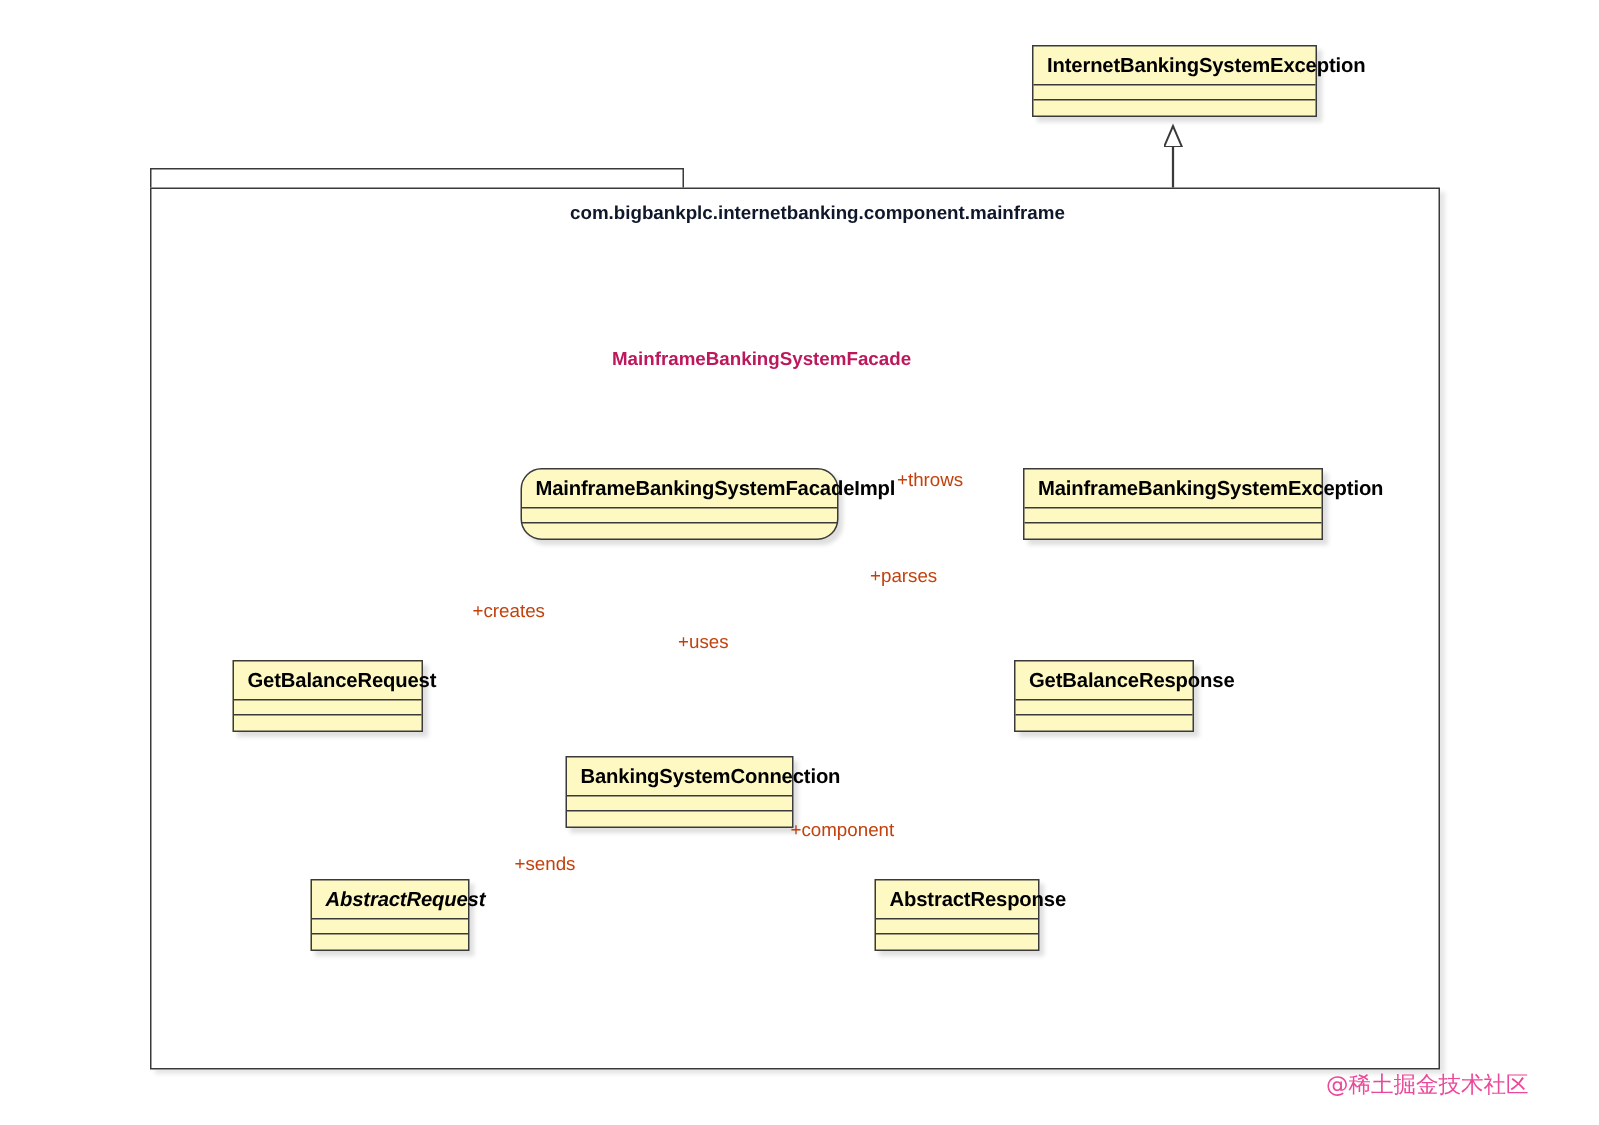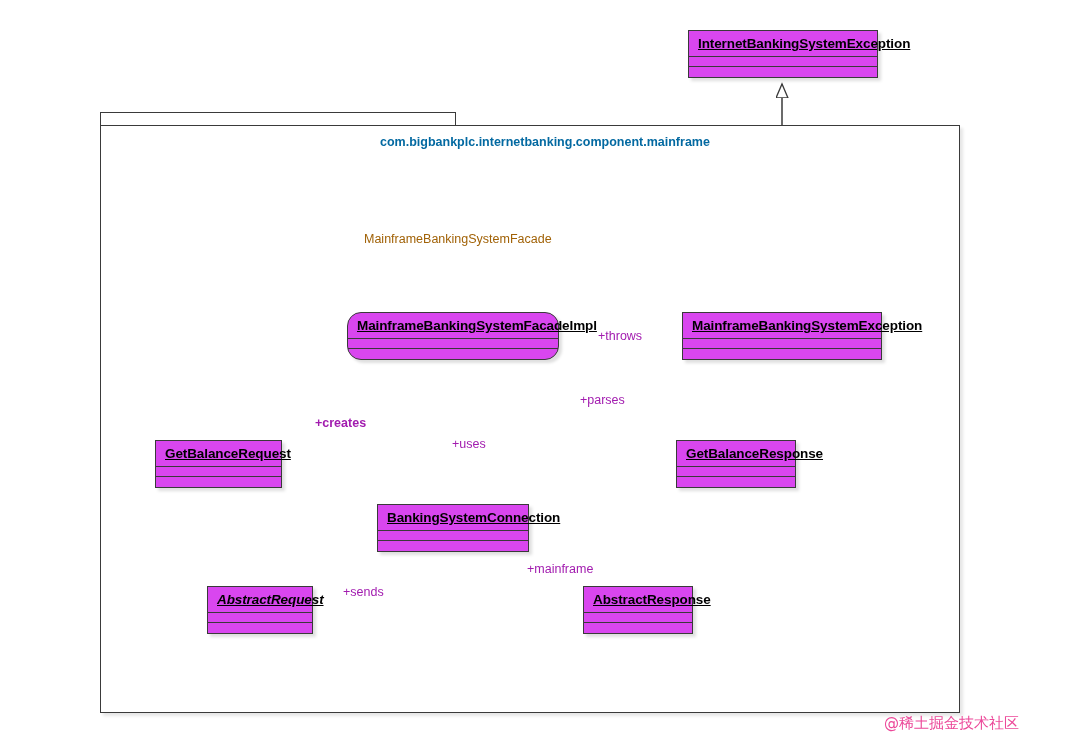--- a/index.html
+++ b/index.html
@@ -21,25 +21,24 @@
     position: absolute;
     left: 0;
     top: 0;
     width: 1066px;
     height: 750px;
   }
   
   .uml-class {
     position: absolute;
     box-sizing: border-box;
-    background: #d946ef;
+    background: #fef9c3;
     border: 1.4px solid #3a3a3a;
     box-shadow: 3px 3px 3px rgba(0,0,0,0.13);
     z-index: 5;
-    text-decoration: underline;
   }
   .uml-name {
     box-sizing: border-box;
     height: 26px;
     line-height: 25px;
     text-align: center;
     font-weight: bold;
     font-size: 13.5px;
     color: #000000;
     border-bottom: 1.4px solid #3a3a3a;
@@ -71,42 +70,42 @@
     box-sizing: border-box;
     border: 1.4px solid #3a3a3a;
     background: #ffffff;
     box-shadow: 3px 3px 3px rgba(0,0,0,0.10);
     z-index: 1;
   }
   .pkg-label {
     position: absolute;
     font-weight: bold;
     font-size: 12.5px;
-    color: #0369a1;
+    color: #0f172a;
     white-space: nowrap;
     z-index: 6;
   }
   
   .lollipop-label {
     position: absolute;
-    font-weight: normal;
+    font-weight: bold;
     font-size: 12.5px;
-    color: #a16207;
+    color: #be185d;
     white-space: nowrap;
     z-index: 6;
+    margin-left: 44px;
   }
   
   .edge-label {
     position: absolute;
     font-size: 12.5px;
-    color: #a21caf;
+    color: #c2410c;
     white-space: nowrap;
     z-index: 6;
     background: transparent;
-    margin-top: 16px;
   }
   
   .watermark {
     position: absolute;
     font-size: 15px;
     color: #ec4899;
     white-space: nowrap;
     z-index: 8;
     font-family: "DejaVu Sans", sans-serif;
   }
@@ -197,25 +196,25 @@
   </div>
 
   <div class="uml-class" style="left:583px; top:586px; width:110px;">
     <div class="uml-name">AbstractResponse</div>
     <div class="uml-attrs"></div>
     <div class="uml-ops"></div>
   </div>
 
   <div class="edge-label" style="left:598px; top:313px;">+throws</div>
 
-  <div class="edge-label" style="left:315px; top:400px;font-weight:bold;">+creates</div>
+  <div class="edge-label" style="left:315px; top:400px;">+creates</div>
 
   <div class="edge-label" style="left:452px; top:421px;">+uses</div>
 
   <div class="edge-label" style="left:580px; top:377px;">+parses</div>
 
   <div class="edge-label" style="left:343px; top:569px;">+sends</div>
 
-  <div class="edge-label" style="left:527px; top:546px;">+mainframe</div>
+  <div class="edge-label" style="left:527px; top:546px;">+component</div>
 
   <div class="watermark" style="left:884px; top:714px;">@稀土掘金技术社区</div>
 
 </div>
 
 </body></html>

